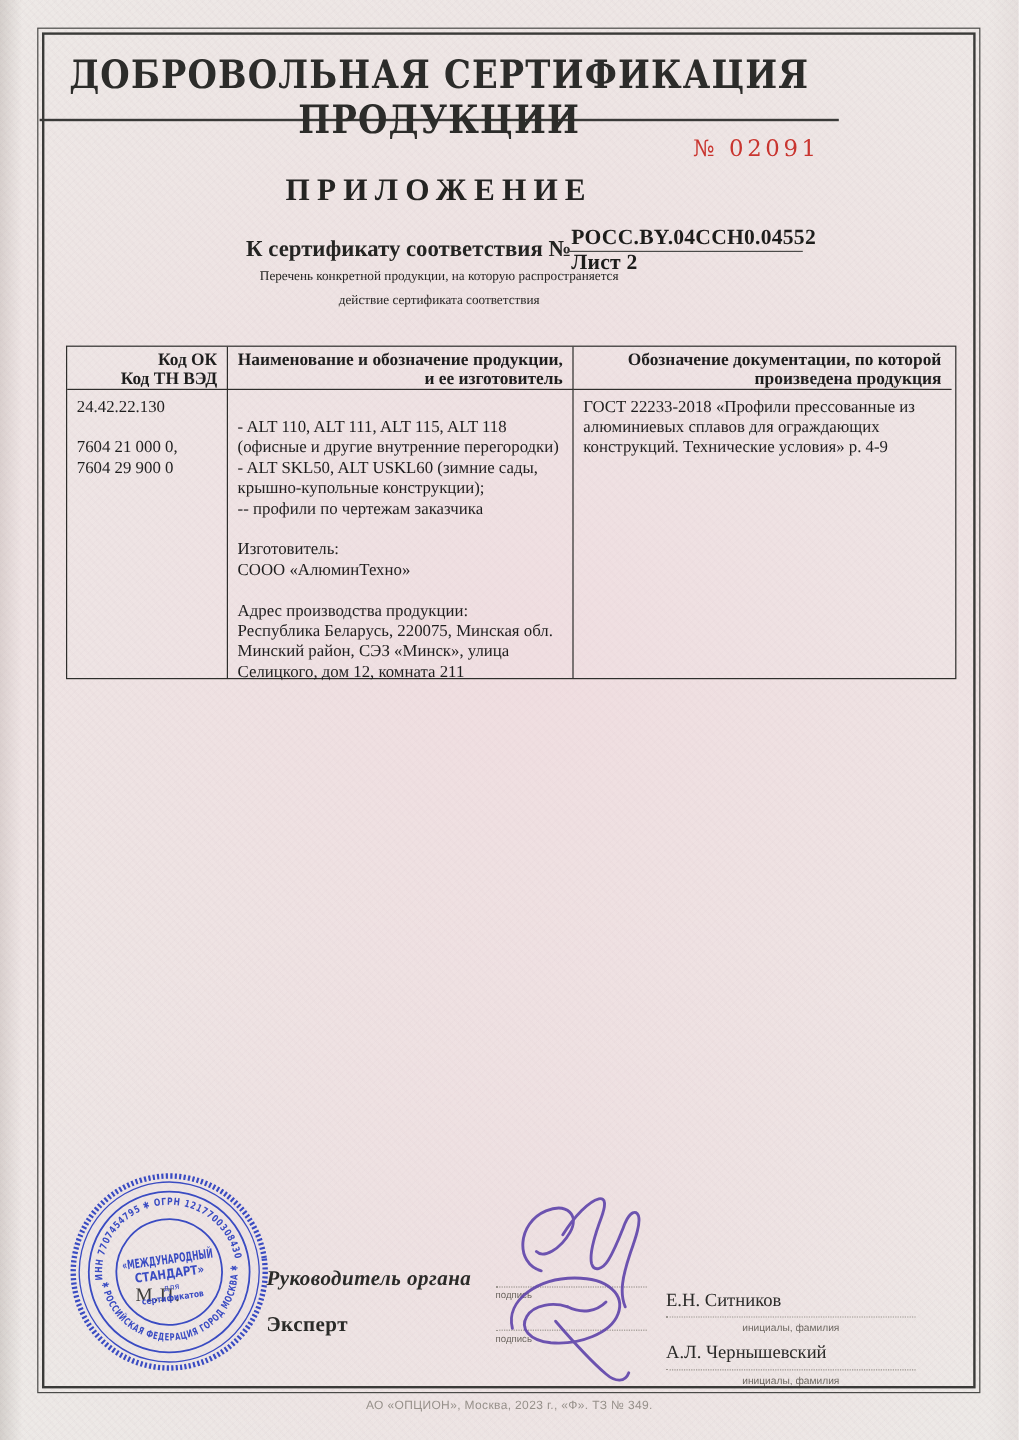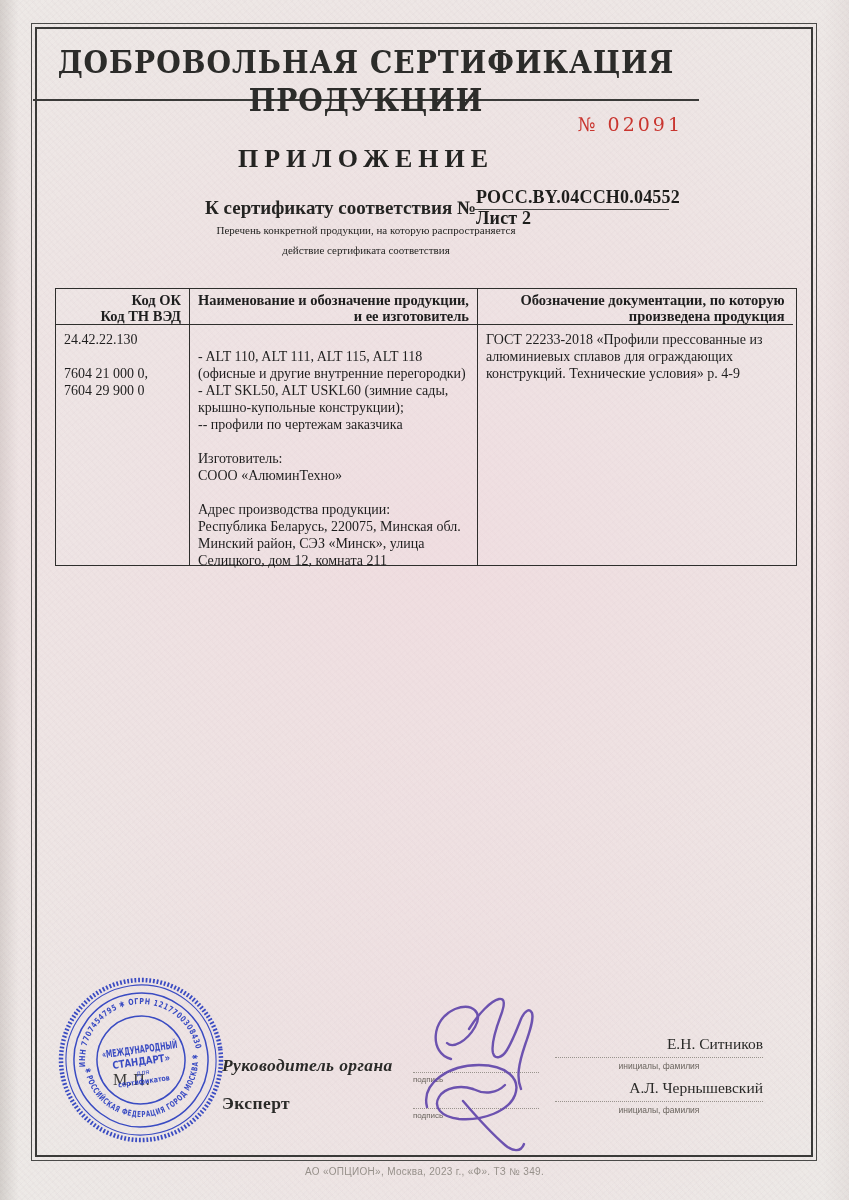--- a/index.html
+++ b/index.html
@@ -67,21 +67,21 @@
 
   .mp-mark { position:absolute; left:80px; top:1046px; font-size:16px; letter-spacing:1px; color:#3c3c3a; }
 
   .sig-row { position:absolute; left:380px; width:126px; }
   .sig-row .line { height:22px; border-bottom:1px dotted #9a948e; }
   .sig-row .caption { font-size:8px; color:#6b655f; margin-top:2px; font-family:"Liberation Sans",sans-serif; }
   .sig-row1 { top:1025px; }
   .sig-row2 { top:1061px; }
 
   .fio-row { position:absolute; left:522px; width:208px; }
-  .fio-row .fio { text-align:right; font-size:15.5px; color:#2a2a28; height:22px; border-bottom:1px dotted #9a948e; }
+  .fio-row .fio { text-align:left; font-size:15.5px; color:#2a2a28; height:22px; border-bottom:1px dotted #9a948e;margin-top:40px; }
   .fio-row .caption { text-align:center; font-size:8.5px; color:#6b655f; margin-top:3px; font-family:"Liberation Sans",sans-serif; }
   .fio-row1 { top:1010px; }
   .fio-row2 { top:1054px; }
 
   .stamp-svg { position:absolute; left:20px; top:947px; opacity:0.92; }
   .sig-svg { position:absolute; }
   .sig-svg1 { left:370px; top:968px; }
   .sig-svg2 { left:358px; top:1030px; }
 
   .imprint {
@@ -114,21 +114,21 @@
     <div class="cert-underline"></div>
 
     <div class="subtitle">Перечень конкретной продукции, на которую распространяется
 действие сертификата соответствия</div>
 
     <div class="table">
       <div class="cell th">Код ОК
 Код ТН ВЭД</div>
       <div class="cell th">Наименование и обозначение продукции,
 и ее изготовитель</div>
-      <div class="cell th">Обозначение документации, по которую
+      <div class="cell th">Обозначение документации, по которой
 произведена продукция</div>
       <div class="cell td-codes">24.42.22.130
 
 7604 21 000 0,
 7604 29 900 0</div>
       <div class="cell td-product">
 - ALT 110, ALT 111, ALT 115, ALT 118
 (офисные и другие внутренние перегородки)
 - ALT SKL50, ALT USKL60 (зимние сады,
 крышно-купольные конструкции);

